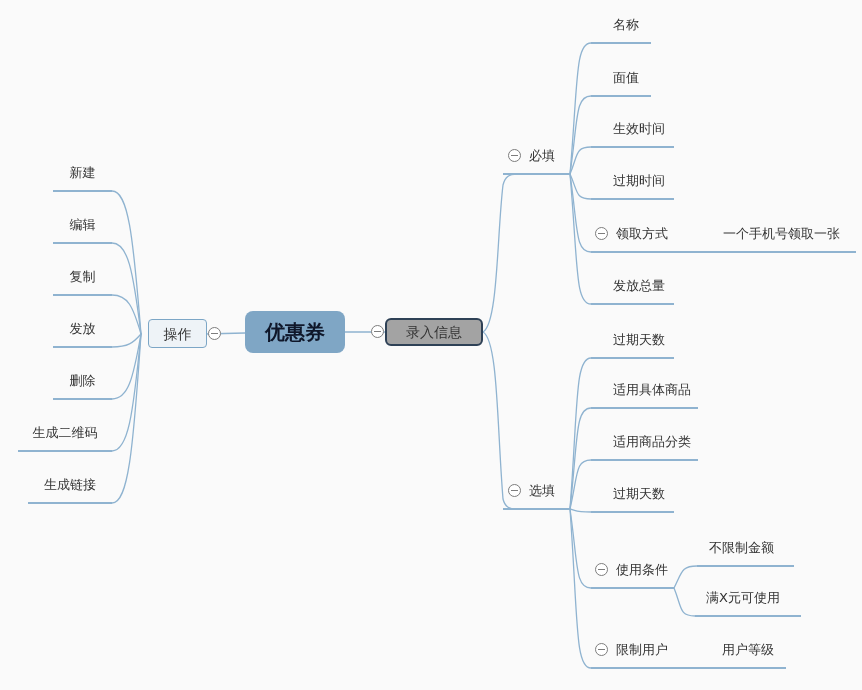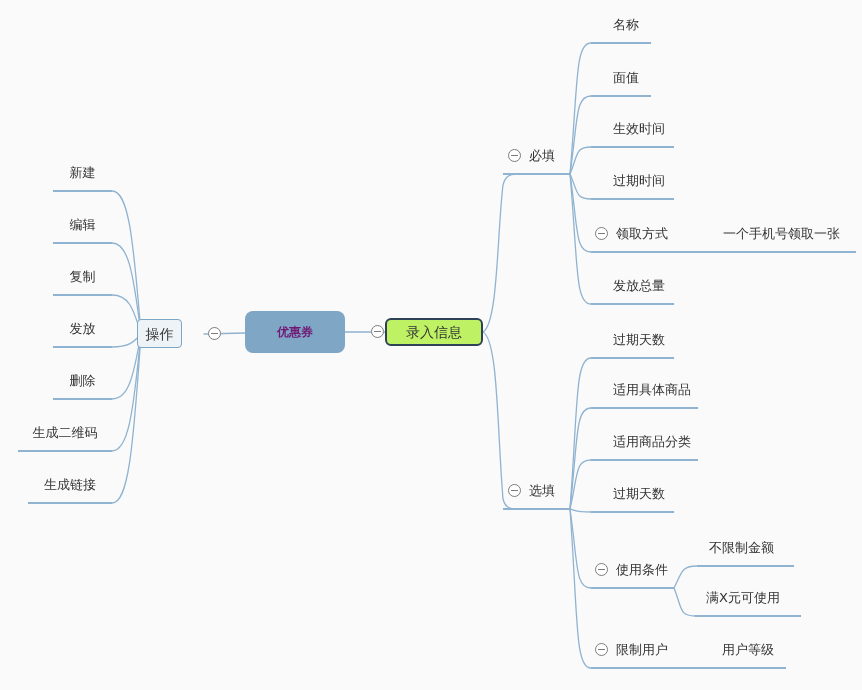--- a/index.html
+++ b/index.html
@@ -38,25 +38,25 @@
   
   .box{
     position:absolute;box-sizing:border-box;
     display:flex;align-items:center;justify-content:center;
     font-size:14px;line-height:1;white-space:nowrap;cursor:default;
   }
   .box.branch{
     background:#eef3f7;border:1px solid #7ca6c6;border-radius:4px;
   }
   .box.root{
-    background:#7fa6c5;border-radius:8px;color:#701a75;
-    font-weight:bold;font-size:12px;
+    background:#7fa6c5;border-radius:8px;color:#0f172a;
+    font-weight:bold;font-size:20px;
   }
   .box.selected{
-    background:#bef264;border:2.5px solid #2e4156;border-radius:6px;
+    background:#a3a3a3;border:2.5px solid #2e4156;border-radius:6px;
   }
   .lbl{display:inline-block;}
 </style>
 </head>
 <body>
 
 <div class="canvas">
 
   <svg class="wires" id="wires">
       <path d="M204,334 L245,333" fill="none" stroke="#8FB3D0" stroke-width="1.3" stroke-linecap="round"></path>
@@ -79,21 +79,21 @@
       <path d="M570,509 C578,403.3 575,358 591,358" fill="none" stroke="#8FB3D0" stroke-width="1.3" stroke-linecap="round"></path>
       <path d="M570,509 C578,438.3 575,408 591,408" fill="none" stroke="#8FB3D0" stroke-width="1.3" stroke-linecap="round"></path>
       <path d="M570,509 C578,474.7 575,460 591,460" fill="none" stroke="#8FB3D0" stroke-width="1.3" stroke-linecap="round"></path>
       <path d="M570,509 C578,511.1 575,512 591,512" fill="none" stroke="#8FB3D0" stroke-width="1.3" stroke-linecap="round"></path>
       <path d="M570,509 C578,564.3 575,588 591,588" fill="none" stroke="#8FB3D0" stroke-width="1.3" stroke-linecap="round"></path>
       <path d="M570,509 C578,620.3 575,668 591,668" fill="none" stroke="#8FB3D0" stroke-width="1.3" stroke-linecap="round"></path>
       <path d="M674,588 C682,572.6 681,566 697,566" fill="none" stroke="#8FB3D0" stroke-width="1.3" stroke-linecap="round"></path>
       <path d="M674,588 C682,607.6 679,616 695,616" fill="none" stroke="#8FB3D0" stroke-width="1.3" stroke-linecap="round"></path>
     </svg>
 
-  <div class="box branch" style="left:137px;top:319px;width:45px;height:29px">
+  <div class="box branch" style="left:148px;top:319px;width:59px;height:29px">
     <span class="lbl">操作</span>
   </div>
 
   <span class="minus floating" style="left:208px;top:327px"></span>
 
   <div class="box root" style="left:245px;top:311px;width:100px;height:42px">
     <span class="lbl">优惠券</span>
   </div>
 
   <span class="minus floating" style="left:371px;top:325px"></span>

